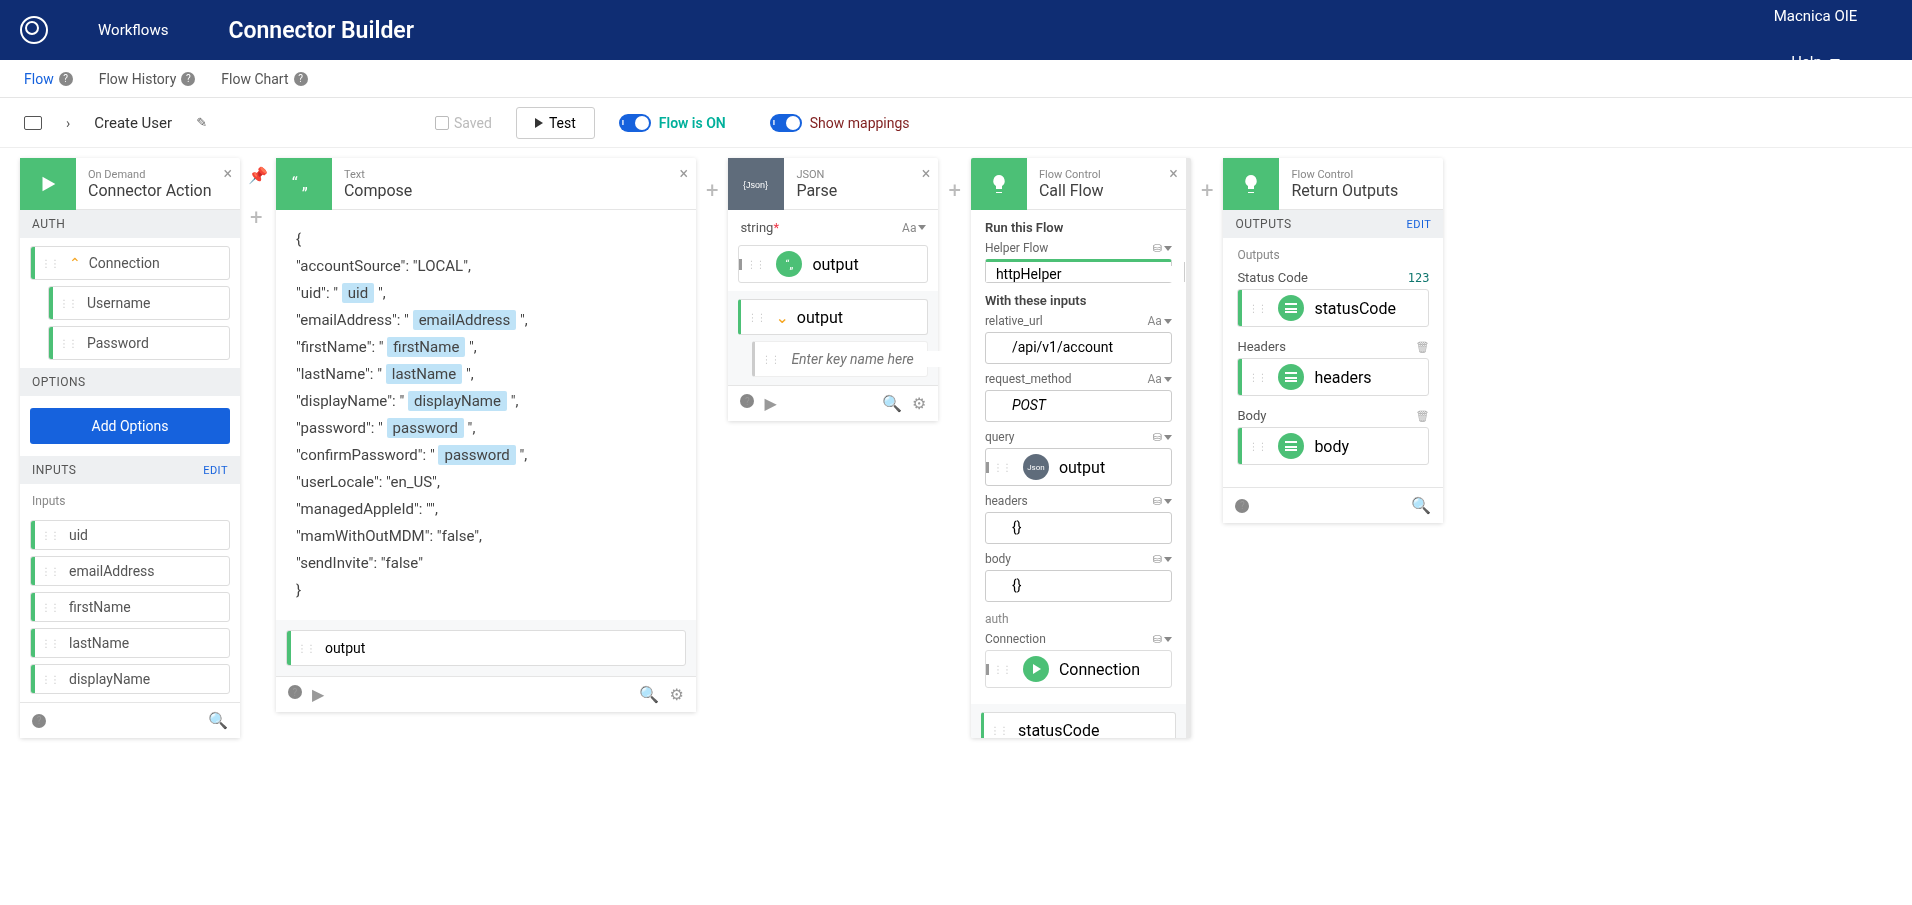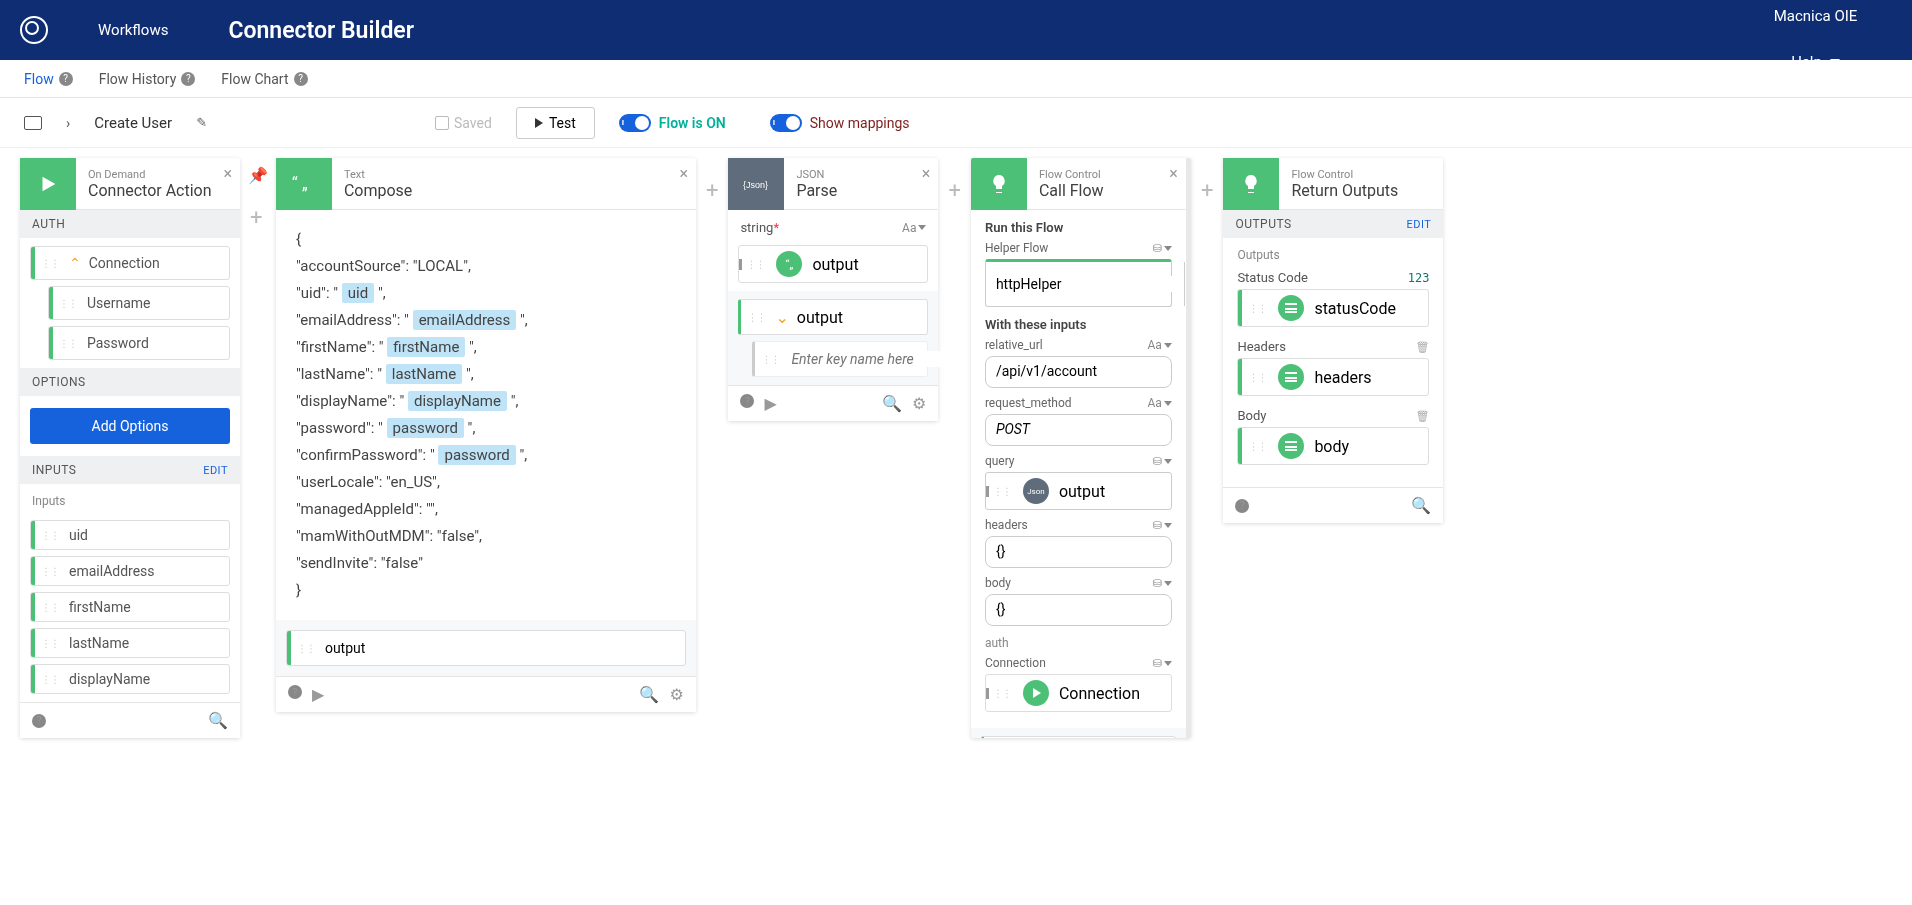--- a/index.html
+++ b/index.html
@@ -86,25 +86,25 @@
 .parse-in-pill .quote-icon { width: 26px; height: 26px; background: #4cc076; border-radius: 50%; color: #fff; display: flex; align-items: center; justify-content: center; font-size: 11px; margin: 0 6px; }
 .parse-out-section { background: #f7f8f9; padding: 8px 10px; display: flex; flex-direction: column; gap: 6px; }
 .parse-out-pill { border: 1px solid #ddd; border-radius: 3px; height: 36px; display: flex; align-items: center; background: #fff; border-left: 3px solid #4cc076; }
 .key-input { border: none; outline: none; flex: 1; padding: 0 6px; font-size: 14px; color: #999; font-style: italic; }
 .parse-key-pill { border: 1px solid #eee; border-left: 3px solid #ccc; border-radius: 3px; height: 36px; display: flex; align-items: center; background: #fff; margin-left: 14px; }
 
 
 .cf-section { padding: 10px 14px; }
 .cf-label { font-size: 13px; color: #444; font-weight: 600; margin-bottom: 6px; }
 .cf-sublabel { font-size: 12px; color: #666; margin-bottom: 4px; display: flex; justify-content: space-between; align-items: center; }
-.cf-input-wrap { border: 1px solid #ccc; border-radius: 3px; height: 48px; display: flex; align-items: center; background: #fff; margin-bottom: 10px; position: relative; }
+.cf-input-wrap { border: 1px solid #ccc; border-radius: 3px; height: 24px; display: flex; align-items: flex-end; background: #fff; margin-bottom: 10px; position: relative; }
 .cf-input-wrap.flow-sel { border-top: 3px solid #4cc076; }
 .cf-input { border: none; outline: none; flex: 1; padding: 0 10px; font-size: 14px; }
 .cf-launch { width: 30px; height: 100%; border-left: 1px solid #ccc; display: flex; align-items: center; justify-content: center; color: #1662dd; cursor: pointer; }
-.cf-textarea { border: 1px solid #ccc; border-radius: 8px; padding: 6px 10px; font-size: 14px; min-height: 32px; resize: vertical; width: 100%; margin-bottom: 8px; background: #fff; }
+.cf-textarea { border: 1px solid #ccc; border-radius: 3px; padding: 6px 26px; font-size: 14px; min-height: 32px; resize: vertical; width: 100%; margin-bottom: 8px; background: #fff; }
 .obj-icon { color: #888; font-size: 11px; display: flex; align-items: center; gap: 2px; }
 .cf-pill-wrap { border: 1px solid #ccc; border-radius: 3px; height: 38px; display: flex; align-items: center; background: #fff; margin-bottom: 8px; }
 .cf-pill-wrap .json-icon { width: 26px; height: 26px; background: #5f6c7b; border-radius: 50%; color: #fff; display: flex; align-items: center; justify-content: center; font-size: 8px; margin: 0 6px; }
 .cf-auth { font-size: 12px; color: #888; padding: 2px 0 6px; }
 .cf-conn-pill { border: 1px solid #ddd; border-radius: 3px; height: 38px; display: flex; align-items: center; background: #fff; }
 .cf-play-circ { width: 26px; height: 26px; background: #4cc076; border-radius: 50%; display: flex; align-items: center; justify-content: center; margin: 0 6px; }
 .cf-play-circ::after { content: ''; border-top: 5px solid transparent; border-bottom: 5px solid transparent; border-left: 8px solid #fff; margin-left: 2px; }
 .cf-out-section { background: #f7f8f9; padding: 8px 10px; margin-top: 6px; }
 .status-pill { border: 1px solid #ddd; border-radius: 3px; height: 36px; display: flex; align-items: center; background: #fff; border-left: 3px solid #4cc076; }
 

